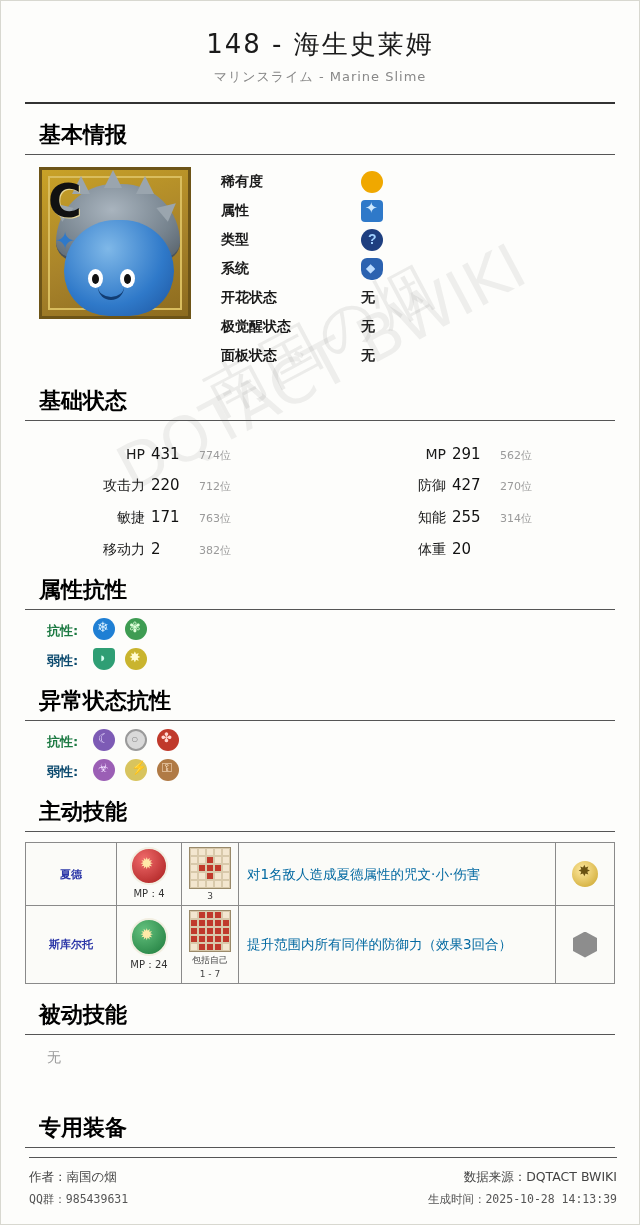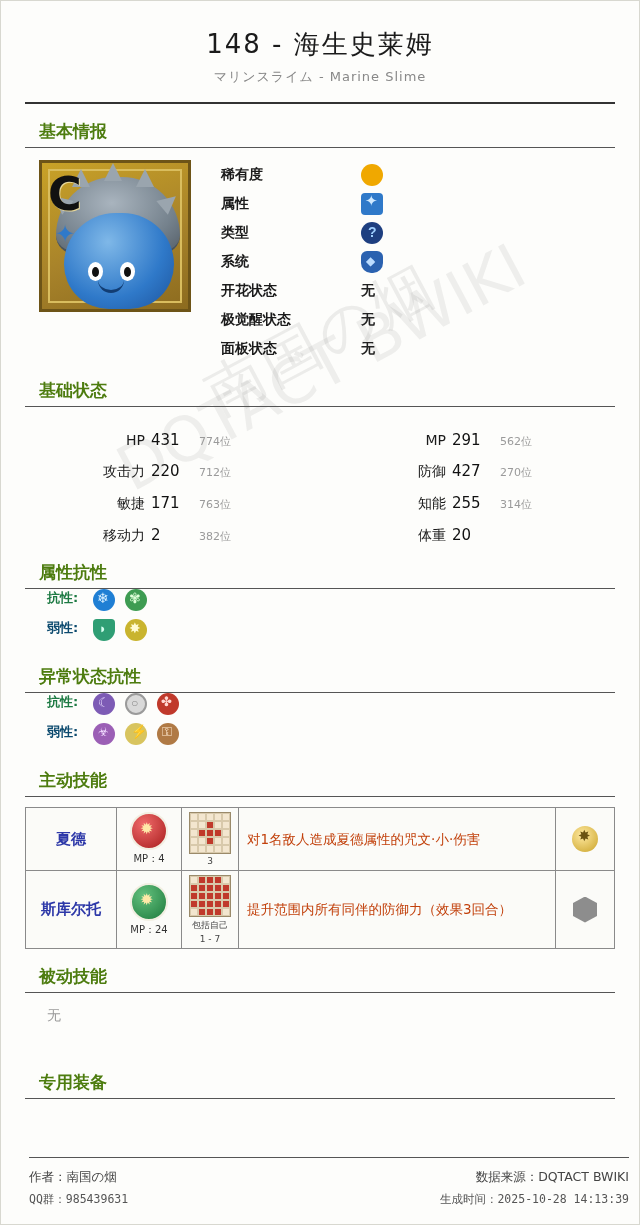--- a/index.html
+++ b/index.html
@@ -69,22 +69,22 @@
     color: #888;
     padding-top: 6px;
     padding-bottom: 10px;
     letter-spacing: 1px;
     font-family: "DejaVu Sans", sans-serif;
   }
   .hr-dark { border: none; border-top: 2px solid #333; margin: 6px 0 0 0; }
   .hr-thin { border: none; border-top: 1px solid #555; margin: 4px 0 0 0; }
 
   .section-title {
-    color: #4d7c0f;
-    font-size: 17px;
+    color: #000000;
+    font-size: 22px;
     font-weight: bold;
     margin: 16px 0 3px 14px;
     font-family: "DejaVu Sans", sans-serif;
   }
 
   
   .basic-row { display: flex; margin-top: 12px; }
   .portrait-wrap { width: 180px; display: flex; justify-content: center; }
   .portrait {
     width: 152px; height: 152px;
@@ -184,21 +184,21 @@
   .stat-row { display: flex; height: 32px; align-items: flex-end; gap: 12px; }
   .stat-cell { width: 50%; display: flex; align-items: baseline; }
   .stat-name {
     width: 120px; text-align: right; padding-right: 6px;
     font-size: 14px; color: #1b1b1b; font-family: "DejaVu Sans", sans-serif;
   }
   .stat-val { font-size: 15px; color: #111; min-width: 40px; font-family: "DejaVu Sans", sans-serif; }
   .stat-rank { font-size: 11px; color: #9a9a9a; padding-left: 8px; font-family: "DejaVu Sans", sans-serif; }
 
   
-  .res-row { display: flex; align-items: flex-start; height: 30px; padding-left: 22px; }
+  .res-row { display: flex; align-items: flex-end; height: 30px; padding-left: 22px; }
   .res-label { font-size: 13px; font-weight: bold; width: 46px; font-family: "DejaVu Sans", sans-serif; }
   .res-label.up { color: #1d7a43; }
   .res-label.down { color: #0c4a6e; }
   .res-icons { display: flex; gap: 10px; align-items: center; }
   .e { width: 22px; height: 22px; border-radius: 50%; display:inline-block; position: relative; }
   .e-ice { background: #1f7fd4; }
   .e-ice:after{content:"❄"; color:#d9f0ff; font-size:14px; position:absolute; left:4px; top:1px;}
   .e-wind { background: #3e9c52; }
   .e-wind:after{content:"✾"; color:#dfffd9; font-size:14px; position:absolute; left:4px; top:1px;}
   .e-heal { background: #2f9e74; border-radius: 4px 4px 12px 12px;}
@@ -222,21 +222,21 @@
   .skill-table {
     margin-top: 10px;
     border: 1px solid #8a8a8a;
     border-collapse: collapse;
     width: 100%;
     background: #fbfbf8;
   }
   .skill-table td { border: 1px solid #8a8a8a; vertical-align: middle; }
   .sk-name {
     width: 88px; text-align: center;
-    color: #2d38a8; font-weight: bold; font-size: 15px;
+    color: #2d38a8; font-weight: bold; font-size: 11px;
     font-family: "DejaVu Sans", sans-serif;
   }
   .sk-icon { width: 64px; text-align: center; padding: 4px 0; }
   .sk-ball {
     width: 34px; height: 34px; border-radius: 50%;
     margin: 0 auto;
     position: relative;
     border: 2px solid #f2efe2;
   }
   .sk-ball.red { background: radial-gradient(circle at 35% 30%, #ef6a6a, #a81d1d); }
@@ -252,21 +252,21 @@
     background: #f3e6cf;
     border: 1px solid #9a8a6a;
     display: grid;
     grid-template-columns: repeat(5, 1fr);
     grid-template-rows: repeat(5, 1fr);
   }
   .grid div { border: 0.5px solid #d8c9ab; }
   .grid div.on { background: #c0392b; }
   .sk-range-txt { font-size: 9px; color: #444; margin-top: 2px; font-family: "DejaVu Sans", sans-serif; }
   .sk-desc {
-    font-size: 13.5px; color: #c2410c; padding: 6px 8px; line-height: 1.35;
+    font-size: 13.5px; color: #0369a1; padding: 6px 8px; line-height: 1.35;
     font-family: "DejaVu Sans", sans-serif;
   }
   .sk-elem { width: 56px; text-align: center; }
   .elem-star {
     width: 26px; height: 26px; margin: 0 auto; border-radius: 50%;
     background: radial-gradient(circle at 40% 35%, #ffe9a0, #c9a227);
     position: relative;
   }
   .elem-star:after { content:"✸"; color:#6b5312; font-size: 15px; position:absolute; left: 6px; top: 1px;}
   .elem-hex {
@@ -274,21 +274,21 @@
     background: #8d8d8d;
     clip-path: polygon(50% 0%, 100% 25%, 100% 75%, 50% 100%, 0% 75%, 0% 25%);
   }
 
   .plain-none { font-size: 14px; color: #9a9a9a; margin: 14px 0 0 22px; font-family: "DejaVu Sans", sans-serif; }
   .equip-line { font-size: 14px; color: #9a9a9a; margin: 12px 0 0 22px; font-family: "DejaVu Sans", sans-serif; }
 
   
   .footer {
     position: absolute; left: 0; bottom: 0; width: 640px;
-    padding: 0 12px 14px 28px;
+    padding: 0 24px 14px 28px;
     box-sizing: border-box;
   }
   .footer-hr { border:none; border-top: 1px solid #555; margin-bottom: 8px;}
   .footer-row { display: flex; justify-content: space-between; font-size: 12.5px; color: #444; padding: 3px 0;
                 font-family: "DejaVu Sans", sans-serif;}
   .footer-row .mono { font-family: "DejaVu Sans Mono", monospace; font-size: 11.5px; color: #555;}
 </style>
 </head>
 <body>
 

